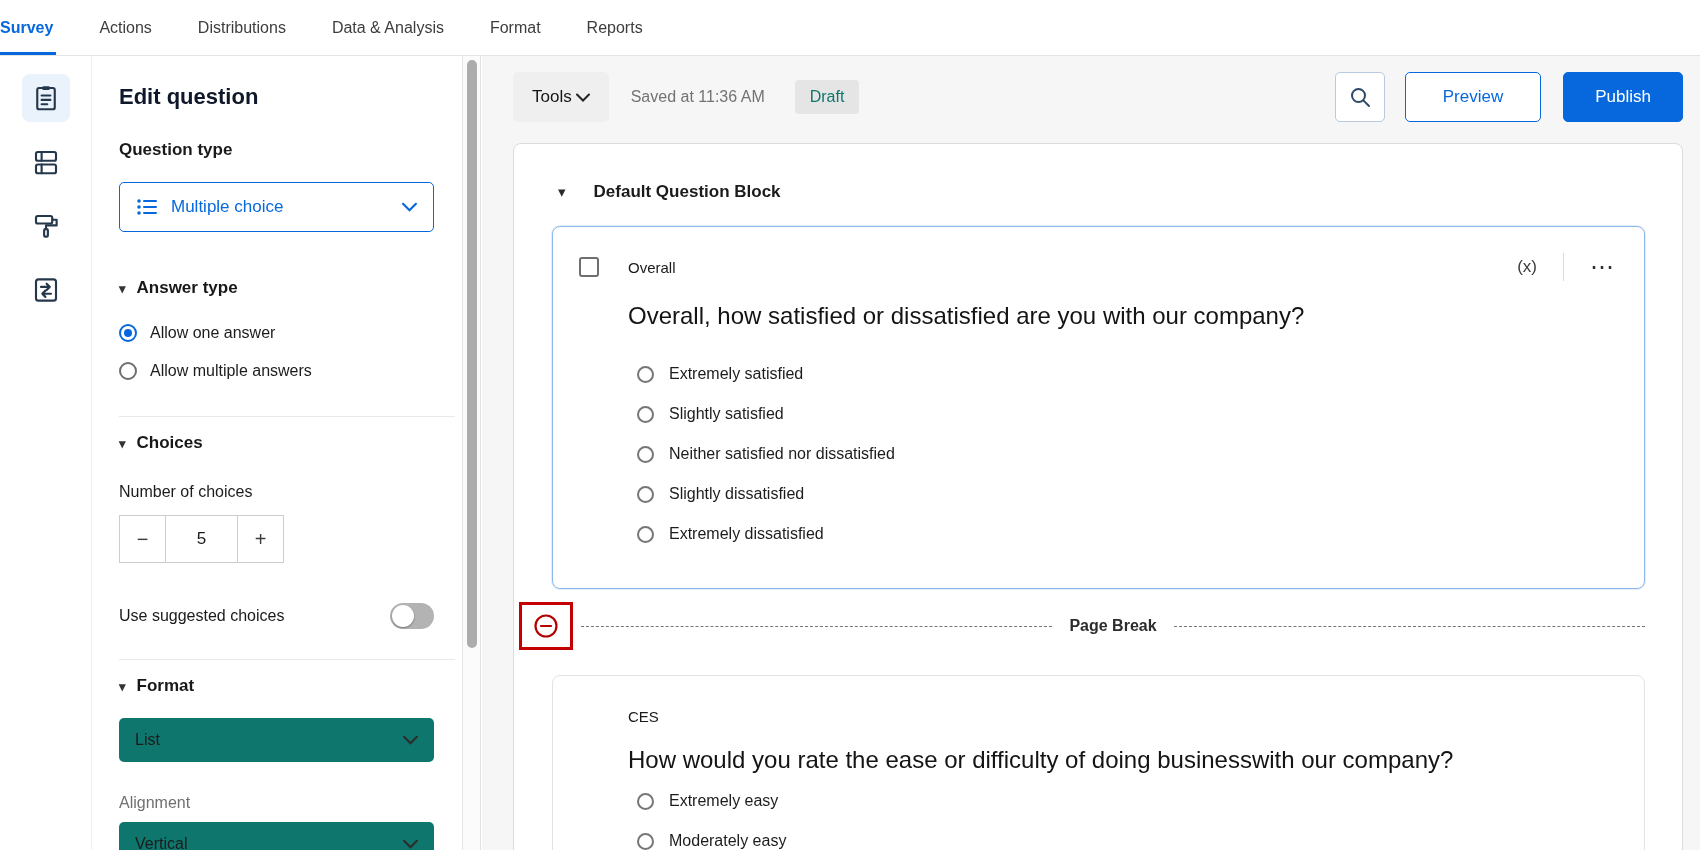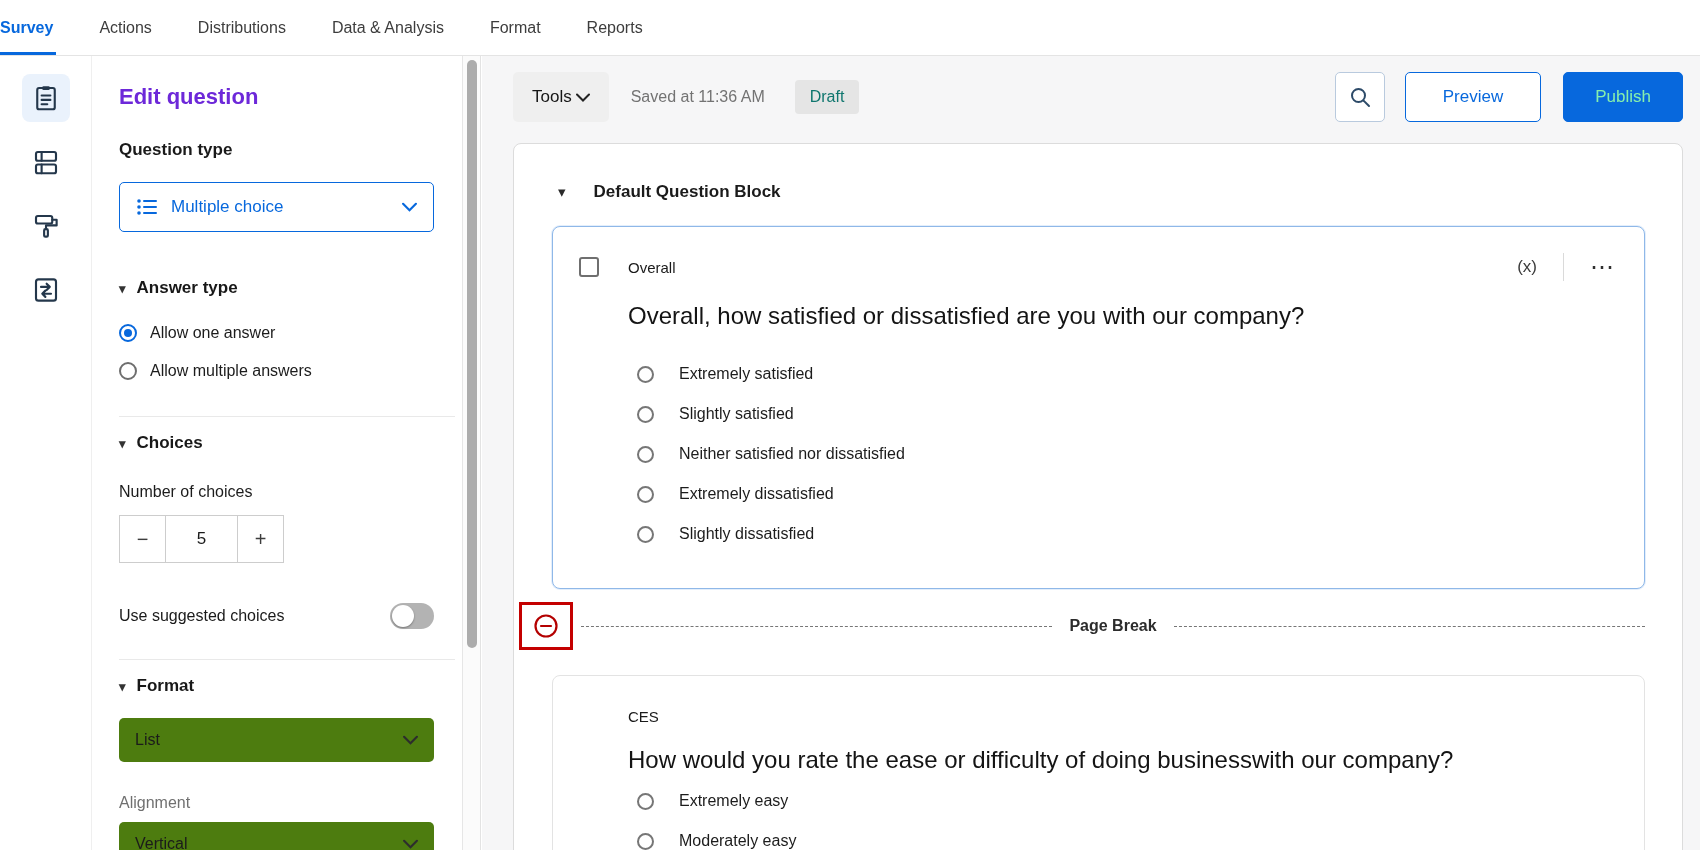--- a/index.html
+++ b/index.html
@@ -27,21 +27,21 @@
   .tab.active::after{content:"";position:absolute;left:-3px;right:-3px;bottom:0;height:3px;background:var(--accent-blue);}
 
   
   .icon-rail{position:absolute;top:56px;left:0;width:92px;bottom:0;background:#fff;border-right:1px solid #efefef;
     display:flex;flex-direction:column;align-items:center;padding-top:18px;gap:16px;}
   .rail-btn{width:48px;height:48px;display:flex;align-items:center;justify-content:center;background:transparent;border:none;border-radius:8px;cursor:pointer;}
   .rail-btn.active{background:#eaf2fc;}
 
   
   .sidebar{position:absolute;top:56px;left:92px;width:371px;bottom:0;background:#fff;padding:28px 0 0 27px;border-right:1px solid #e6e6e6;overflow:hidden;}
-  .sb-title{font-size:22px;font-weight:700;color:#6d28d9;}
+  .sb-title{font-size:22px;font-weight:700;color:#0f172a;}
   .sb-qtype-label{margin-top:30px;font-size:17px;font-weight:700;}
   .qtype-dd{margin-top:22px;width:315px;height:50px;border:1px solid var(--accent-blue);border-radius:5px;background:#fff;
     display:flex;align-items:center;gap:13px;padding:0 16px;cursor:pointer;}
   .qtype-dd .dd-label{color:var(--accent-blue);font-size:17px;}
   .qtype-dd .chev{margin-left:auto;color:var(--accent-blue);display:flex;}
   .section-hdr{display:flex;align-items:center;gap:11px;background:none;border:none;cursor:pointer;font-size:17px;font-weight:700;color:#181818;}
   .section-hdr .tri{font-size:13px;color:#333;}
   .hdr-answer{margin-top:46px;}
   .radio-row{display:flex;align-items:center;gap:13px;cursor:pointer;}
   .radio-row.first{margin-top:26px;}
@@ -57,60 +57,60 @@
   .num-label{margin-top:30px;font-size:16px;color:#1c1c1c;}
   .stepper{margin-top:14px;display:flex;}
   .step-btn{width:47px;height:48px;background:#fff;border:1px solid #cdcdcd;font-size:20px;color:#3d3d3d;cursor:pointer;}
   .step-btn.plus{margin-left:-1px;}
   .step-value{width:73px;height:48px;margin-left:-1px;border:1px solid #cdcdcd;display:flex;align-items:center;justify-content:center;font-size:17px;background:#fff;}
   .suggest-row{margin-top:40px;width:315px;display:flex;align-items:center;justify-content:space-between;}
   .suggest-label{font-size:16px;}
   .toggle{width:44px;height:26px;border-radius:13px;background:#b3b3b3;position:relative;cursor:pointer;flex:none;}
   .toggle .knob{position:absolute;top:2px;left:2px;width:22px;height:22px;border-radius:50%;background:#fff;box-shadow:0 1px 2px rgba(0,0,0,.35);}
   .hdr-format{margin-top:16px;}
-  .gray-dd{margin-top:22px;width:315px;height:44px;background:#4d7c0f;border:none;border-radius:5px;display:flex;align-items:center;padding:0 16px;font-size:16px;color:#1b1b1b;cursor:pointer;}
+  .gray-dd{margin-top:22px;width:315px;height:44px;background:#0f766e;border:none;border-radius:5px;display:flex;align-items:center;padding:0 16px;font-size:16px;color:#1b1b1b;cursor:pointer;}
   .gray-dd .chev{margin-left:auto;color:#2d2d2d;display:flex;}
   .align-label{margin-top:32px;font-size:16px;color:#707070;}
   .gray-dd.align{margin-top:10px;}
 
   
   .scrollbar{position:absolute;top:56px;left:463px;width:18px;bottom:0;background:#fbfbfb;border-right:1px solid #e3e3e3;z-index:4;}
   .scrollbar .thumb{position:absolute;top:4px;left:4px;width:10px;height:588px;border-radius:5px;background:#acacac;}
 
   
   .main{position:absolute;top:56px;left:482px;right:0;bottom:0;background:#f6f6f7;overflow:hidden;}
   .toolbar{display:flex;align-items:center;margin:15px 17px 0 31px;height:52px;gap:22px;}
   .tools-btn{display:flex;align-items:center;gap:4px;height:50px;padding:0 19px;background:#efefef;border:none;border-radius:5px;font-size:17px;color:#161616;cursor:pointer;}
   .tools-btn .chev{display:flex;color:#222;}
   .saved-text{font-size:16px;color:#737373;}
   .status-badge{height:34px;display:flex;align-items:center;padding:0 15px;background:#e5e5e5;border-radius:4px;font-size:16px;color:#0f766e;margin-left:8px;}
   .toolbar .spacer{flex:1;}
   .search-btn{width:50px;height:50px;background:#fff;border:1px solid #b9cade;border-radius:5px;display:flex;align-items:center;justify-content:center;cursor:pointer;}
   .preview-btn{height:50px;padding:0 37px;background:#fff;border:1px solid var(--accent-blue);color:var(--accent-blue);font-size:17px;border-radius:5px;cursor:pointer;margin-left:-2px;}
-  .publish-btn{height:50px;padding:0 31px;background:var(--accent-blue);border:1px solid var(--accent-blue);color:#86efac;font-size:17px;border-radius:5px;cursor:pointer;}
+  .publish-btn{height:50px;padding:0 31px;background:var(--accent-blue);border:1px solid var(--accent-blue);color:#ffffff;font-size:17px;border-radius:5px;cursor:pointer;}
 
   .canvas-card{margin:20px 17px 0 31px;height:780px;background:#fff;border:1px solid #dcdcdc;border-radius:8px;padding-top:38px;overflow:hidden;}
   .block-header{display:flex;align-items:center;gap:28px;padding-left:44px;}
   .block-tri{font-size:15px;color:#2a2a2a;background:none;border:none;cursor:pointer;}
   .block-title{font-size:17px;font-weight:700;color:#1b1b1b;}
 
   .q-card{margin:24px 37px 0 38px;background:#fff;border:1px solid #e3e3e3;border-radius:8px;padding:26px 28px 26px 26px;}
   .q-card.selected{border-color:#8fb8e8;box-shadow:0 0 0 1px #e3eefb;}
   .q-head{display:flex;align-items:center;}
   .q-check{width:20px;height:20px;border:2px solid #6f6f6f;border-radius:3px;background:#fff;cursor:pointer;flex:none;}
   .q-id{margin-left:29px;font-size:15px;color:#1a1a1a;}
   .q-id.noCheck{margin-left:49px;margin-top:6px;}
   .q-actions{margin-left:auto;display:flex;align-items:center;}
   .q-exclude{font-size:17px;color:#3c3c3c;padding-right:26px;cursor:pointer;background:none;border:none;}
   .q-vdivider{width:1px;height:28px;background:#dadada;}
   .q-more{font-size:24px;color:#2f2f2f;padding-left:26px;letter-spacing:2px;cursor:pointer;background:none;border:none;line-height:14px;}
   .q-text{margin:22px 0 0 49px;font-size:24px;color:#141414;line-height:26px;}
   .q-options{margin-top:33px;}
   .q-card.second .q-options{margin-top:16px;}
-  .opt-row{display:flex;align-items:center;gap:25px;margin-left:58px;margin-bottom:16px;height:24px;}
+  .opt-row{display:flex;align-items:center;gap:15px;margin-left:58px;margin-bottom:16px;height:24px;}
   .opt-circle{width:17px;height:17px;border:2px solid #767676;border-radius:50%;background:#fff;flex:none;cursor:pointer;}
   .opt-label{font-size:16px;color:#1c1c1c;}
 
   .page-break{display:flex;align-items:center;margin:12px 37px 0 5px;height:50px;}
   .pb-icon-box{width:54px;height:48px;border:3px solid var(--annotation-red);display:flex;align-items:center;justify-content:center;background:transparent;flex:none;}
   .pb-line{flex:1;border-top:1px dashed #767676;height:0;}
   .pb-line.left{margin-left:8px;}
   .pb-label{padding:0 17px;font-size:16px;font-weight:700;color:#2c2c2c;}
 </style>
 </head>
@@ -297,25 +297,25 @@
         <div class="opt-row">
           <span class="opt-circle"></span>
           <span class="opt-label">Slightly satisfied</span>
         </div>
         <div class="opt-row">
           <span class="opt-circle"></span>
           <span class="opt-label">Neither satisfied nor dissatisfied</span>
         </div>
         <div class="opt-row">
           <span class="opt-circle"></span>
+          <span class="opt-label">Slightly dissatisfied</span>
+        </div>
+        <div class="opt-row">
+          <span class="opt-circle"></span>
           <span class="opt-label">Extremely dissatisfied</span>
-        </div>
-        <div class="opt-row">
-          <span class="opt-circle"></span>
-          <span class="opt-label">Slightly dissatisfied</span>
         </div>
       </div>
     </section>
 
     <div class="page-break">
       <span class="pb-icon-box">
         <button style="background:none;border:none;cursor:pointer;display:flex;">
           <svg width="28" height="28" viewBox="0 0 28 28" fill="none" stroke="#b40000" stroke-width="2.2" stroke-linecap="round">
               <circle cx="14" cy="14" r="10.5"></circle>
               <line x1="9" y1="14" x2="19" y2="14"></line>

